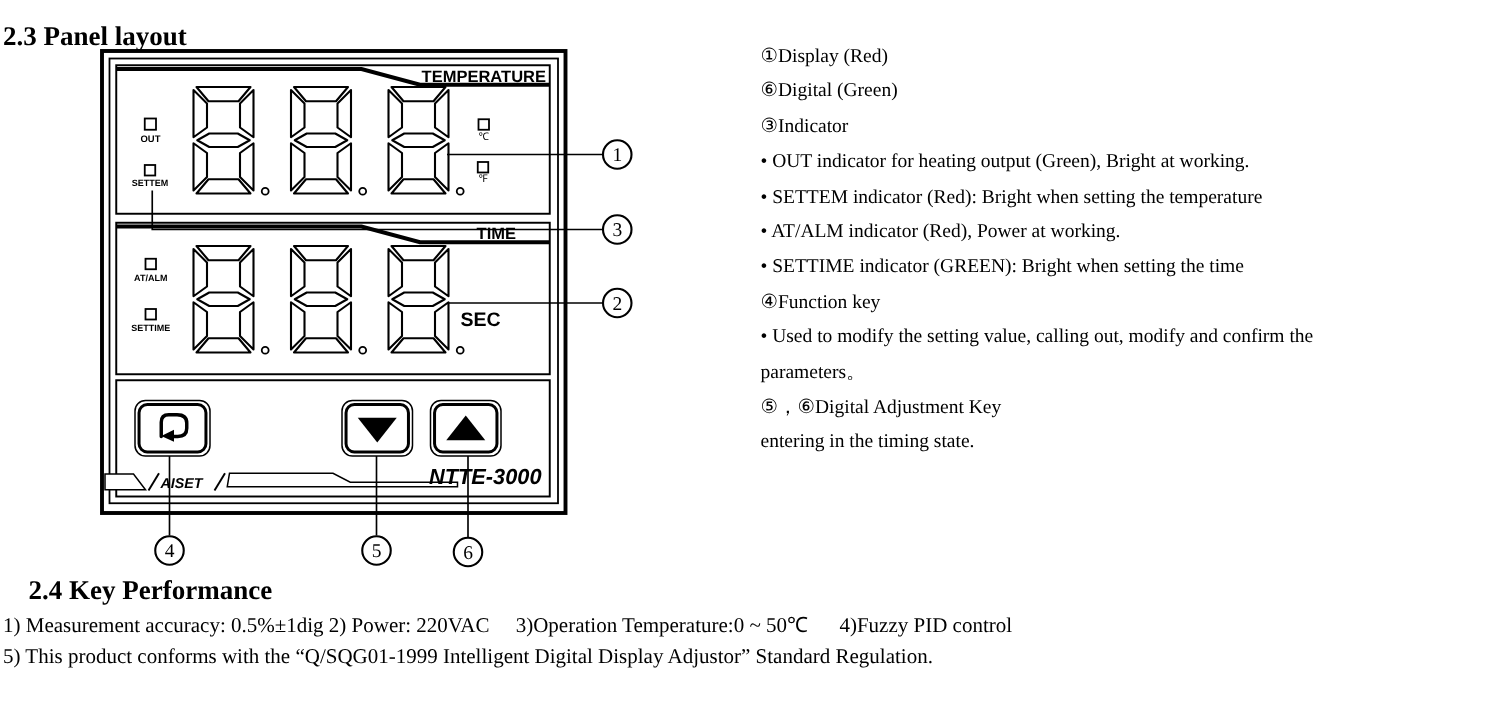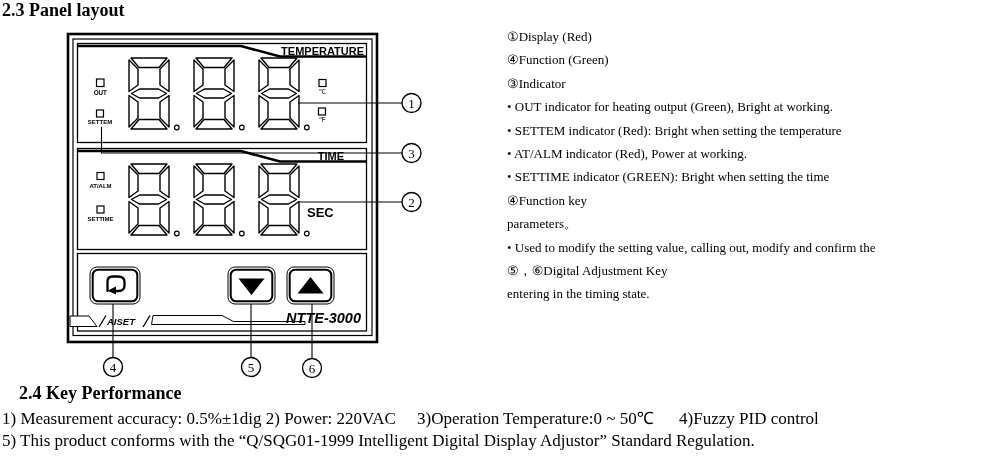--- a/index.html
+++ b/index.html
@@ -1,31 +1,31 @@
 <!DOCTYPE html>
 <html><head>
 <meta charset="utf-8">
 <style>
   html,body{margin:0;padding:0;background:#fff;}
   .page{position:relative;width:1000px;height:473px;background:#ffffff;color:#000;
         font-family:"Liberation Serif",serif;overflow:hidden;}
   .h-title{position:absolute;font-weight:bold;font-size:18px;white-space:nowrap;}
   .desc-col{position:absolute;left:507px;top:25px;font-size:13px;line-height:23.4px;}
   .desc-col div{white-space:nowrap;}
-  .perf{position:absolute;font-size:17px;white-space:pre;}
+  .perf{position:absolute;font-size:14px;white-space:pre;}
   svg.diagram{position:absolute;left:0;top:0;}
   svg.diagram text{font-family:"Liberation Sans",sans-serif;fill:#000;}
   svg.diagram text.co{font-family:"Liberation Serif",serif;}
 </style>
 </head>
 <body>
 
 <div class="page">
 
-  <div class="h-title" style="left:2px;top:0">2.3 Panel layout</div>
+  <div class="h-title" style="left:2px;top:14px">2.3 Panel layout</div>
 
   <svg class="diagram" width="470" height="473" viewBox="0 0 470 473">
     <defs>
       <g id="seg8">
         <polygon points="3,1 39,1 31,10.5 11,10.5" fill="#fff" stroke="#000" stroke-width="1.4" stroke-linejoin="round"></polygon>
         <polygon points="41,3 41,34.5 32,28 32,12" fill="#fff" stroke="#000" stroke-width="1.4" stroke-linejoin="round"></polygon>
         <polygon points="41,38.5 41,70 32,61 32,45" fill="#fff" stroke="#000" stroke-width="1.4" stroke-linejoin="round"></polygon>
         <polygon points="3,72 11,62.5 31,62.5 39,72" fill="#fff" stroke="#000" stroke-width="1.4" stroke-linejoin="round"></polygon>
         <polygon points="1,38.5 10,45 10,61 1,70" fill="#fff" stroke="#000" stroke-width="1.4" stroke-linejoin="round"></polygon>
         <polygon points="1,3 10,12 10,28 1,34.5" fill="#fff" stroke="#000" stroke-width="1.4" stroke-linejoin="round"></polygon>
@@ -133,29 +133,29 @@
       <text class="co" x="113" y="371.5" text-anchor="middle" font-size="13">4</text>
       <circle cx="251" cy="367" r="9.5" fill="#fff" stroke="#000" stroke-width="1.4"></circle>
       <text class="co" x="251" y="371.5" text-anchor="middle" font-size="13">5</text>
       <circle cx="312" cy="368" r="9.5" fill="#fff" stroke="#000" stroke-width="1.4"></circle>
       <text class="co" x="312" y="372.5" text-anchor="middle" font-size="13">6</text>
     </g>
   </svg>
 
   <div class="desc-col">
     <div>①Display (Red)</div>
-    <div>④Function (Green)</div>
+    <div>⑥Digital (Green)</div>
     <div>③Indicator</div>
     <div>• OUT indicator for heating output (Green), Bright at working.</div>
     <div>• SETTEM indicator (Red): Bright when setting the temperature</div>
     <div>• AT/ALM indicator (Red), Power at working.</div>
     <div>• SETTIME indicator (GREEN): Bright when setting the time</div>
     <div>④Function key</div>
+    <div>• Used to modify the setting value, calling out, modify and confirm the</div>
     <div>parameters。</div>
-    <div>• Used to modify the setting value, calling out, modify and confirm the</div>
     <div>⑤，⑥Digital Adjustment Key</div>
     <div>entering in the timing state.</div>
   </div>
 
   <div class="h-title" style="left:19px;top:383px">2.4 Key Performance</div>
   <div class="perf" style="left:2px;top:406px">1) Measurement accuracy: 0.5%±1dig 2) Power: 220VAC     3)Operation Temperature:0 ~ 50℃      4)Fuzzy PID control</div>
   <div class="perf" style="left:2px;top:431px">5) This product conforms with the “Q/SQG01-1999 Intelligent Digital Display Adjustor” Standard Regulation.</div>
 
 </div>
 

